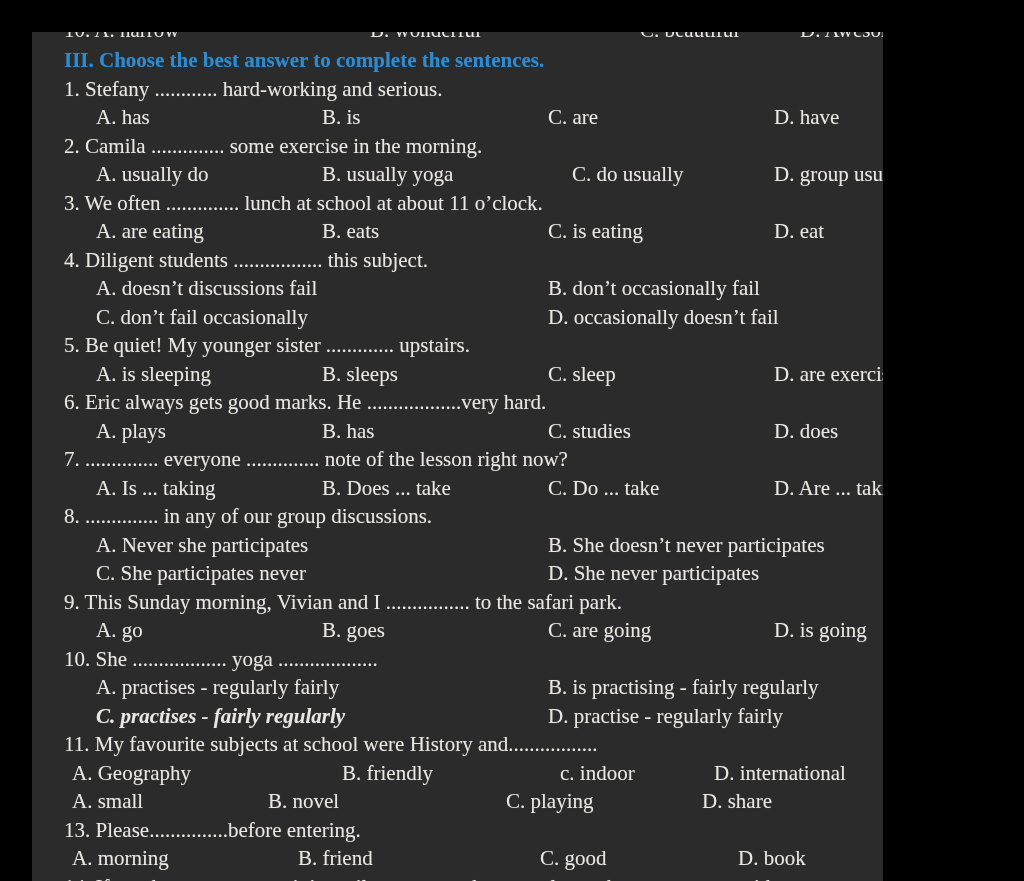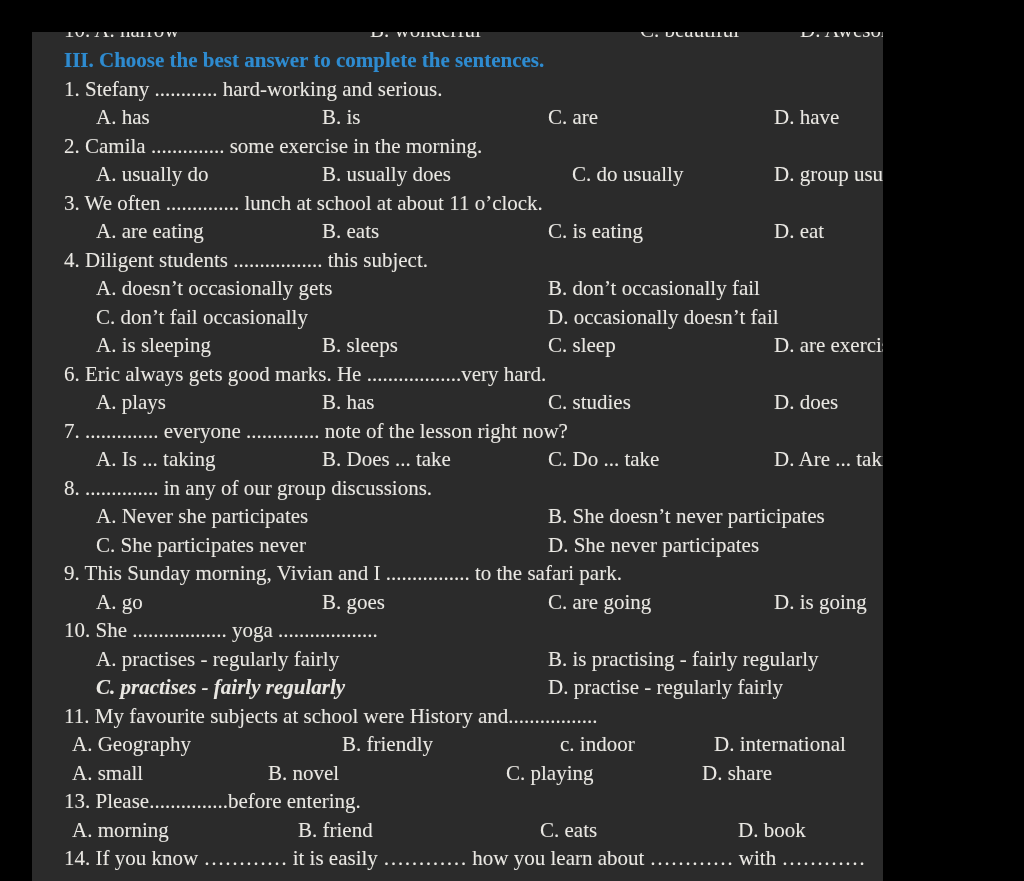--- a/index.html
+++ b/index.html
@@ -60,40 +60,41 @@
       <div class="line qtext">1. Stefany ............ hard-working and serious.</div>
       <div class="line">
         <span class="opt" style="left: 64px;">A. has</span>
         <span class="opt" style="left: 290px;">B. is</span>
         <span class="opt" style="left: 516px;">C. are</span>
         <span class="opt" style="left: 742px;">D. have</span>
       </div>
       <div class="line qtext">2. Camila .............. some exercise in the morning.</div>
       <div class="line">
         <span class="opt" style="left: 64px;">A. usually do</span>
-        <span class="opt" style="left: 290px;">B. usually does</span>
+        <span class="opt" style="left: 290px;">B. usually yoga</span>
         <span class="opt" style="left: 540px;">C. do usually</span>
         <span class="opt" style="left: 742px;">D. group usually</span>
       </div>
       <div class="line qtext">3. We often .............. lunch at school at about 11 o’clock.</div>
       <div class="line">
         <span class="opt" style="left: 64px;">A. are eating</span>
         <span class="opt" style="left: 290px;">B. eats</span>
         <span class="opt" style="left: 516px;">C. is eating</span>
         <span class="opt" style="left: 742px;">D. eat</span>
       </div>
       <div class="line qtext">4. Diligent students ................. this subject.</div>
       <div class="line">
-        <span class="opt" style="left: 64px;">A. doesn’t occasionally gets</span>
+        <span class="opt" style="left: 64px;">A. doesn’t discussions fail</span>
         <span class="opt" style="left: 516px;">B. don’t occasionally fail</span>
       </div>
       <div class="line">
         <span class="opt" style="left: 64px;">C. don’t fail occasionally</span>
         <span class="opt" style="left: 516px;">D. occasionally doesn’t fail</span>
       </div>
+      <div class="line qtext">5. Be quiet! My younger sister ............. upstairs.</div>
       <div class="line">
         <span class="opt" style="left: 64px;">A. is sleeping</span>
         <span class="opt" style="left: 290px;">B. sleeps</span>
         <span class="opt" style="left: 516px;">C. sleep</span>
         <span class="opt" style="left: 742px;">D. are exercise</span>
       </div>
       <div class="line qtext">6. Eric always gets good marks. He ..................very hard.</div>
       <div class="line">
         <span class="opt" style="left: 64px;">A. plays</span>
         <span class="opt" style="left: 290px;">B. has</span>
@@ -142,18 +143,18 @@
       <div class="line">
         <span class="opt" style="left: 40px;">A. small</span>
         <span class="opt" style="left: 236px;">B. novel</span>
         <span class="opt" style="left: 474px;">C. playing</span>
         <span class="opt" style="left: 670px;">D. share</span>
       </div>
       <div class="line qtext">13. Please...............before entering.</div>
       <div class="line">
         <span class="opt" style="left: 40px;">A. morning</span>
         <span class="opt" style="left: 266px;">B. friend</span>
-        <span class="opt" style="left: 508px;">C. eats</span>
+        <span class="opt" style="left: 508px;">C. good</span>
         <span class="opt" style="left: 706px;">D. book</span>
       </div>
     </div>
   <div class="line qtext">14. If you know ………… it is easily ………… how you learn about ………… with …………</div>
 </div>
 
 </body></html>

